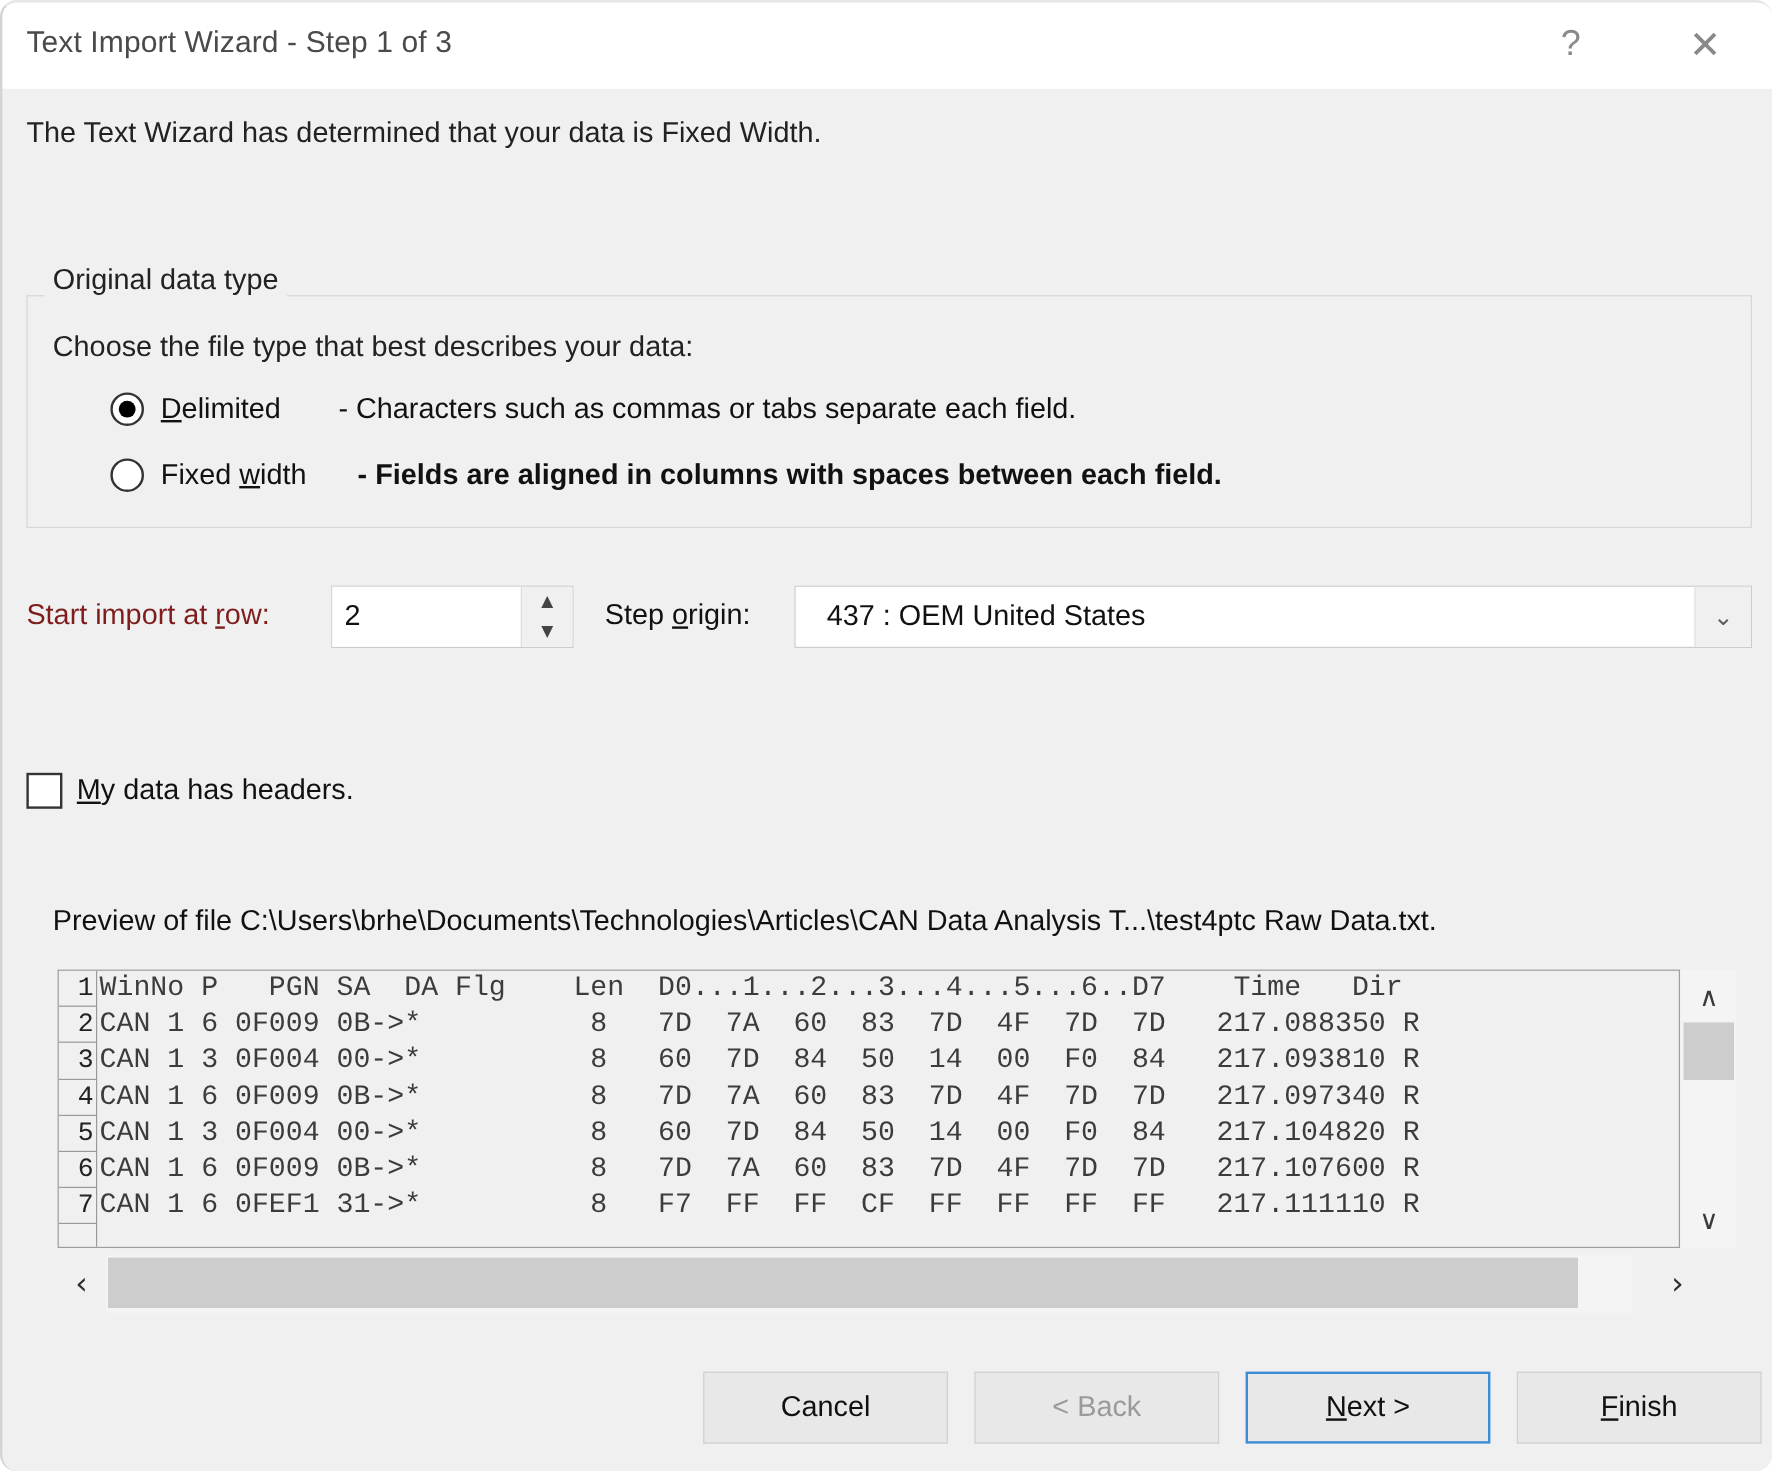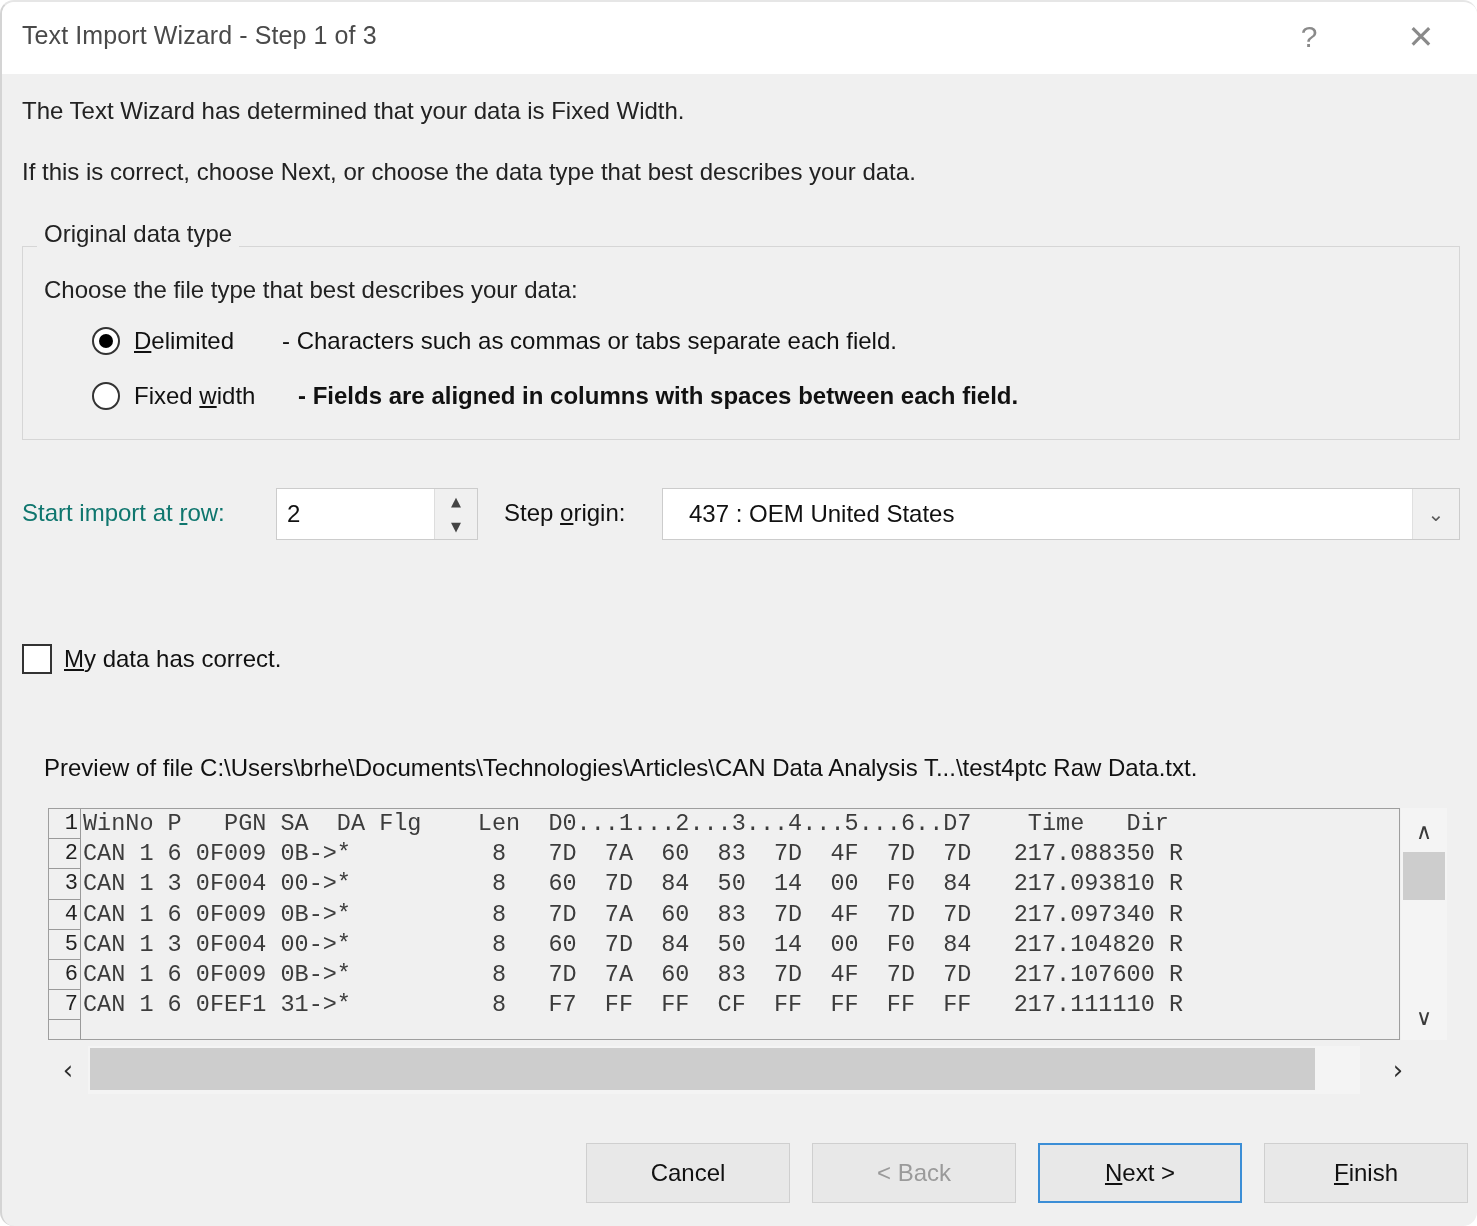--- a/index.html
+++ b/index.html
@@ -152,21 +152,21 @@
   .radio-desc.d1 { left: 280px; top: 322px; line-height: 34px; text-align: center; }
   .radio-desc.d2 { left: 296px; top: 377px; line-height: 34px; font-weight: bold; }
   .uline { text-decoration: underline; text-underline-offset: 2px; }
 
   
   .startrow-label {
     position: absolute;
     left: 20px;
     top: 497px;
     font-size: 24px;
-    color: #0f766e;
+    color: #7f1d1d;
     white-space: nowrap;
   }
   .spin-wrap {
     position: absolute;
     left: 274px;
     top: 486px;
     width: 202px;
     height: 52px;
     border: 1px solid #ccc;
     background: #fff;
@@ -426,21 +426,20 @@
     <div class="title-text">Text Import Wizard - Step 1 of 3</div>
     <div class="title-btn help-btn">
       <span class="help-glyph">?</span>
     </div>
     <div class="title-btn close-btn">
       <span class="close-glyph">✕</span>
     </div>
   </div>
 
   <div class="intro-1">The Text Wizard has determined that your data is Fixed Width.</div>
-  <div class="intro-2">If this is correct, choose Next, or choose the data type that best describes your data.</div>
 
   <div class="groupbox"></div>
   <div class="group-legend">Original data type</div>
   <div class="choose-label">Choose the file type that best describes your data:</div>
 
   <div class="radio-row r1">
     <span class="radio-outer checked"></span>
     <span class="radio-label"><span class="uline">D</span><span>elimited</span></span>
   </div>
   <div class="radio-desc d1">- Characters such as commas or tabs separate each field.</div>
@@ -463,21 +462,21 @@
 
   <div class="origin-label"><span>Step </span><span class="uline">o</span><span>rigin:</span></div>
 
   <div class="combo">
     <div class="combo-value">437 : OEM United States</div>
     <div class="combo-arrow">⌄</div>
   </div>
 
   <div class="checkrow">
     <span class="check-box"></span>
-    <span class="check-label"><span class="uline">M</span><span>y data has correct.</span></span>
+    <span class="check-label"><span class="uline">M</span><span>y data has headers.</span></span>
   </div>
 
   <div class="preview-label">Preview of file C:\Users\brhe\Documents\Technologies\Articles\CAN Data Analysis T...\test4ptc Raw Data.txt.</div>
 
   <div class="preview-box">
     <div class="gutter">
       <div class="gutter-cell">1</div>
       <div class="gutter-cell">2</div>
       <div class="gutter-cell">3</div>
       <div class="gutter-cell">4</div>

